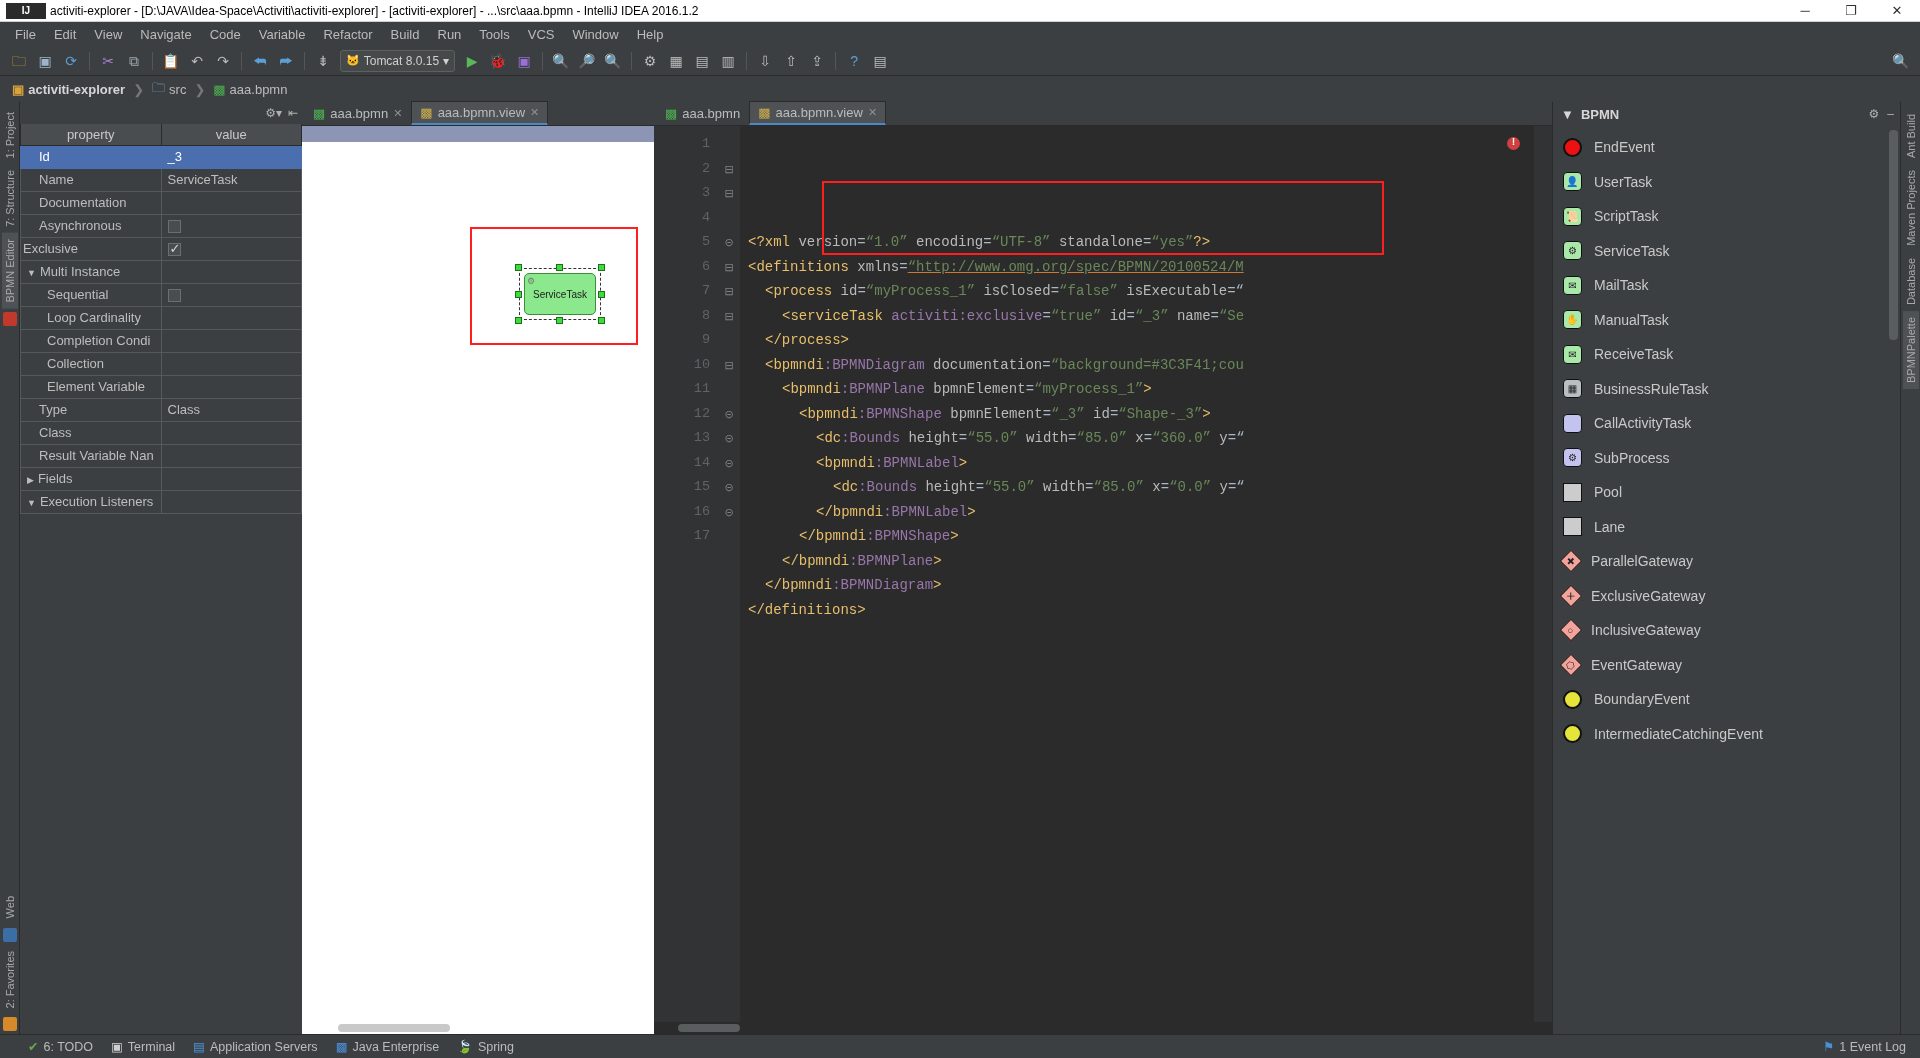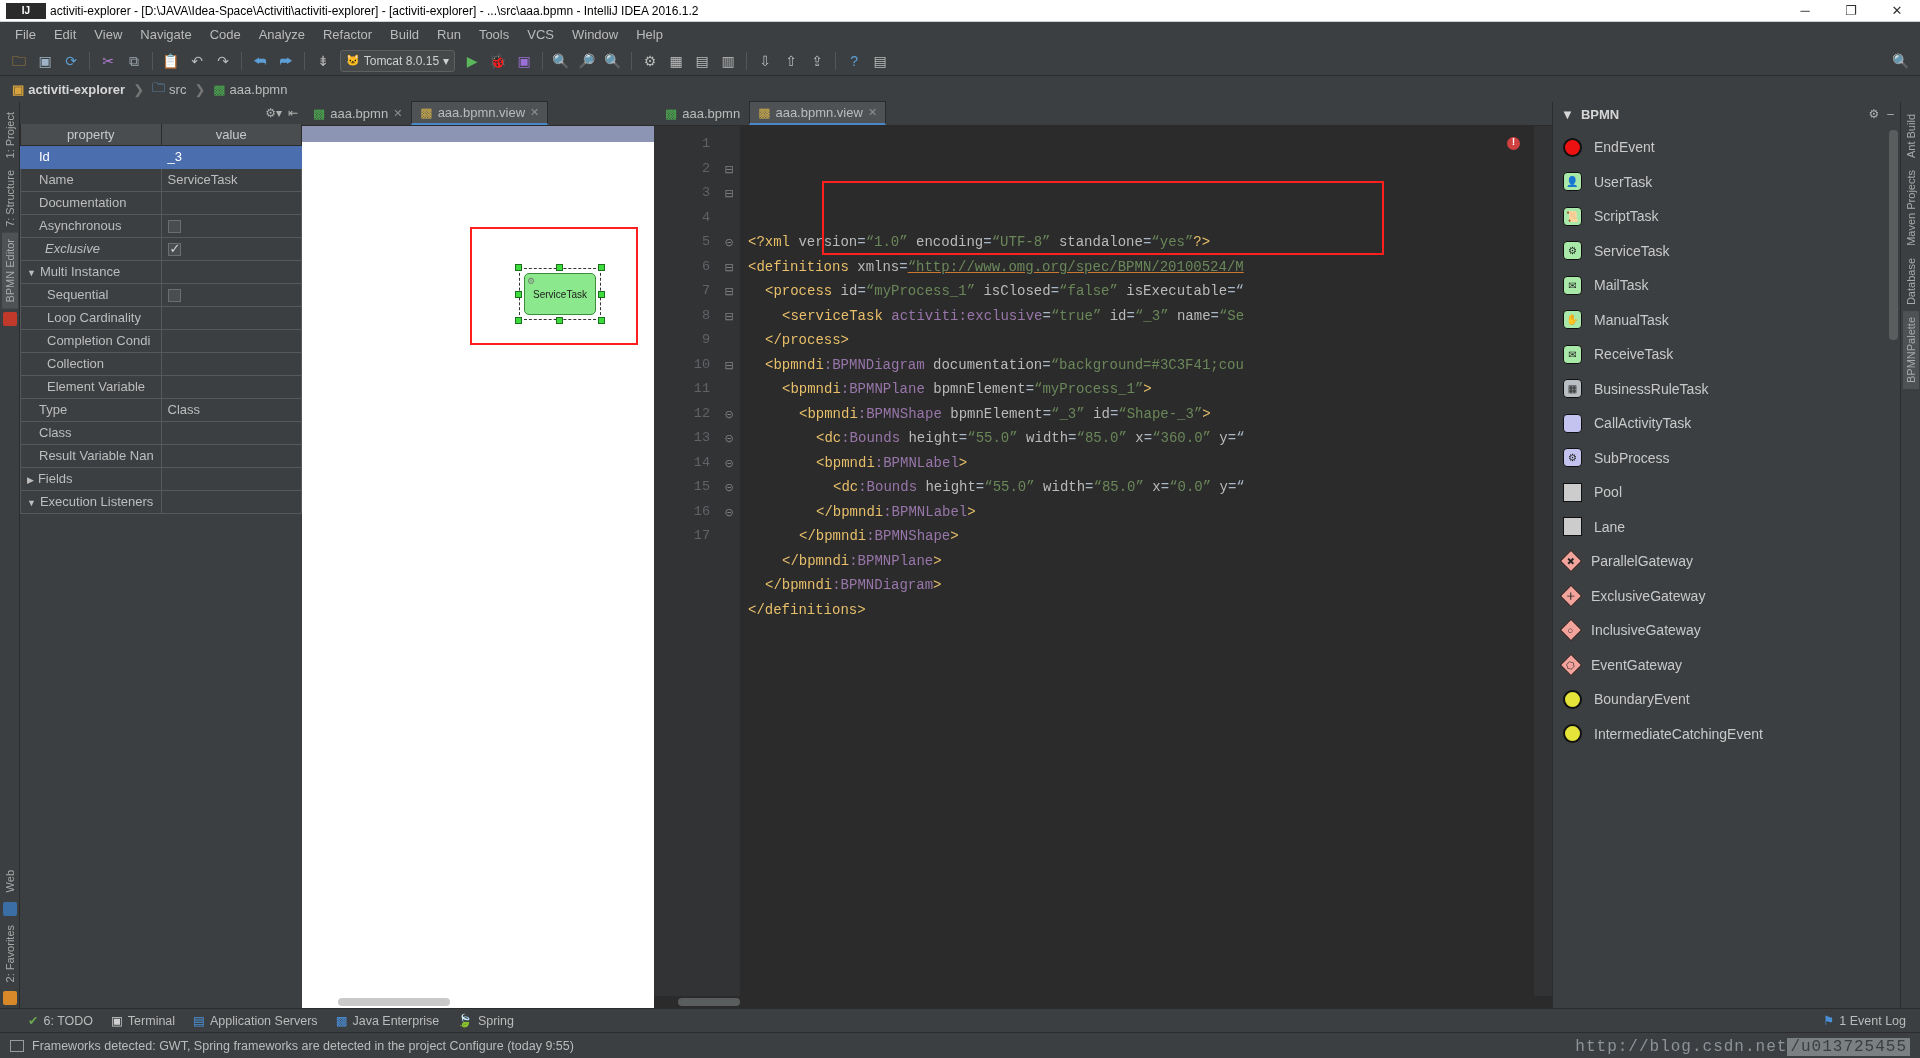--- a/index.html
+++ b/index.html
@@ -281,21 +281,21 @@
       <span class="close">✕</span>
     </div>
   </div>
 
   <div class="menubar">
     <div>File</div>
     <div>Edit</div>
     <div>View</div>
     <div>Navigate</div>
     <div>Code</div>
-    <div>Analyze</div>
+    <div>Variable</div>
     <div>Refactor</div>
     <div>Build</div>
     <div>Run</div>
     <div>Tools</div>
     <div>VCS</div>
     <div>Window</div>
     <div>Help</div>
   </div>
 
   <div class="toolbar">
@@ -396,21 +396,21 @@
             </tr>
             <tr>
               <td class="name" style="padding-left: 18px;"><span>Documentation</span></td>
               <td><span></span></td>
             </tr>
             <tr>
               <td class="name" style="padding-left: 18px;"><span>Asynchronous</span></td>
               <td><span class="chk"></span></td>
             </tr>
             <tr>
-              <td class="name" style="padding-left: 24px; font-style: italic;"><span>Exclusive</span></td>
+              <td class="name" style="padding-left: 2px;"><span>Exclusive</span></td>
               <td><span class="chk on"></span></td>
             </tr>
             <tr>
               <td class="name"><span class="tri">▼</span><span>Multi Instance</span></td>
               <td><span></span></td>
             </tr>
             <tr>
               <td class="name indent2"><span>Sequential</span></td>
               <td><span class="chk"></span></td>
             </tr>
@@ -672,21 +672,14 @@
       <span style="color:#6aa84f">🍃</span>
       <span>Spring</span>
     </div>
     <div class="bb-spacer"></div>
     <div class="bb-item" style="padding-right:14px">
       <span style="color:#4a90d9">⚑</span>
       <span>1 Event Log</span>
     </div>
   </div>
 
-  <div class="statusbar">
-    <span class="status-ico"></span>
-    <span>Frameworks detected: GWT, Spring frameworks are detected in the project Configure (today 9:55)</span>
-    <div class="wm">
-      <b>http://blog.csdn.net</b><span class="grey">/u013725455</span>
-    </div>
-  </div>
 
 </div>
 
 </body></html>

